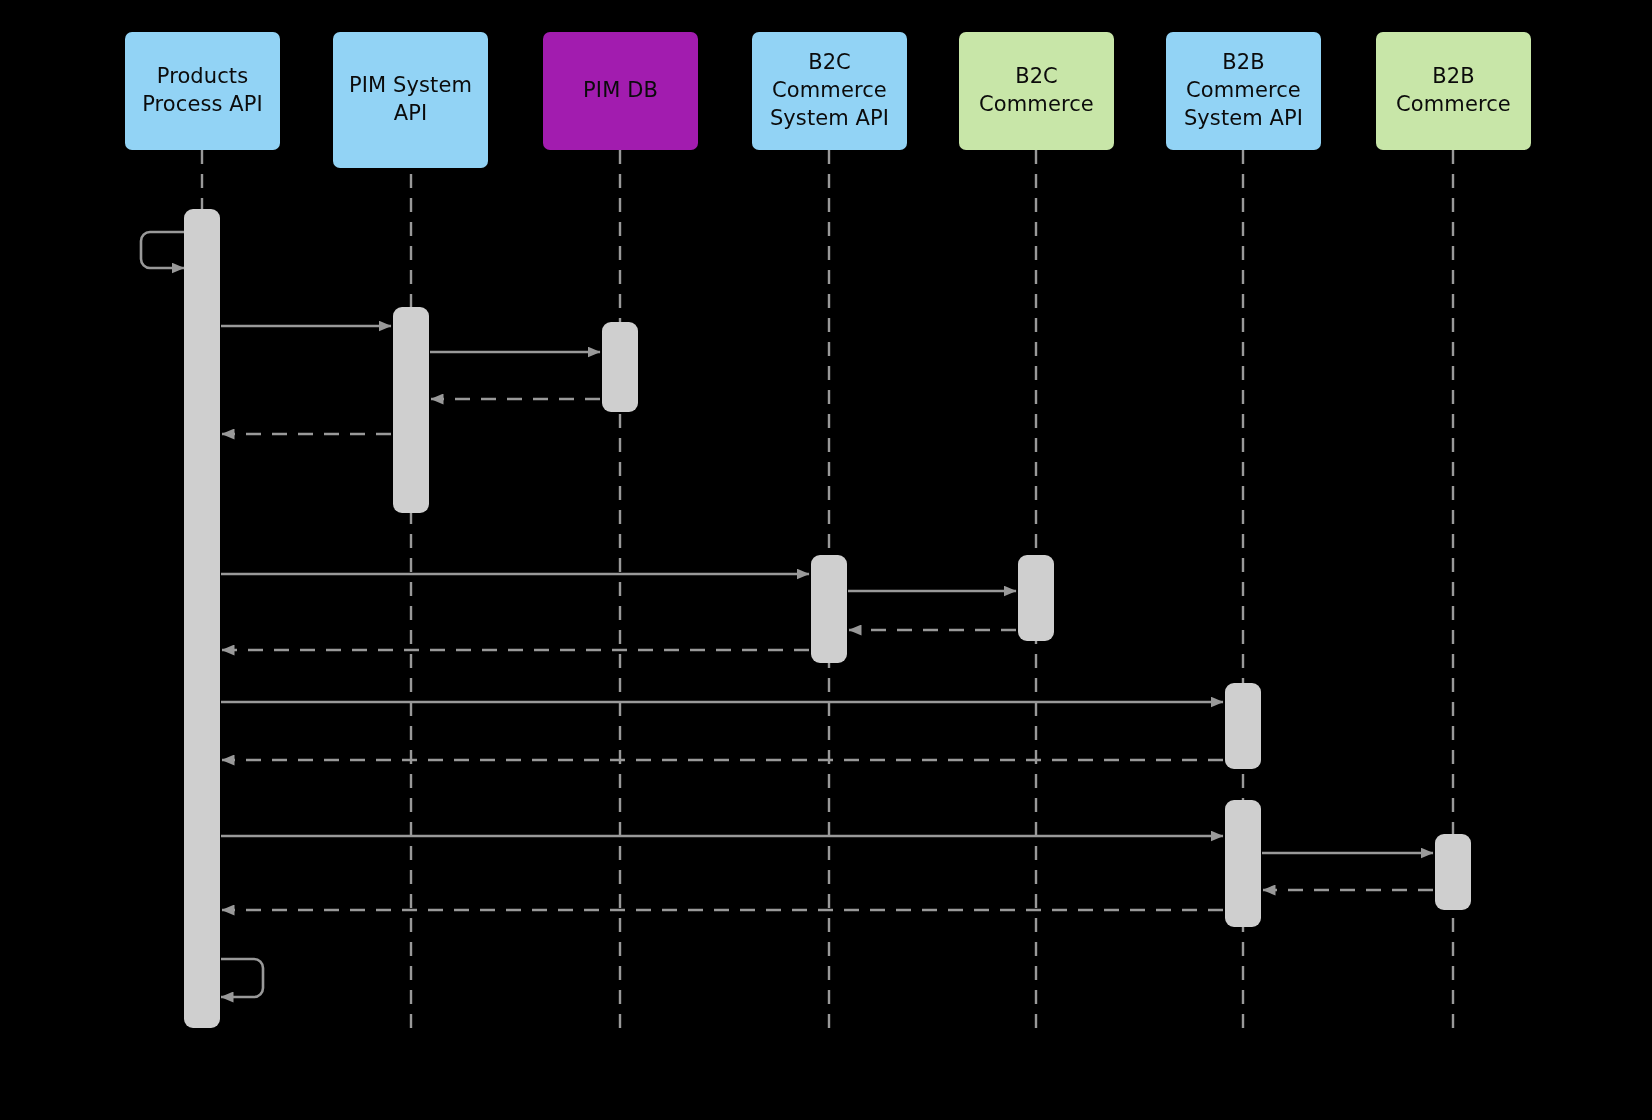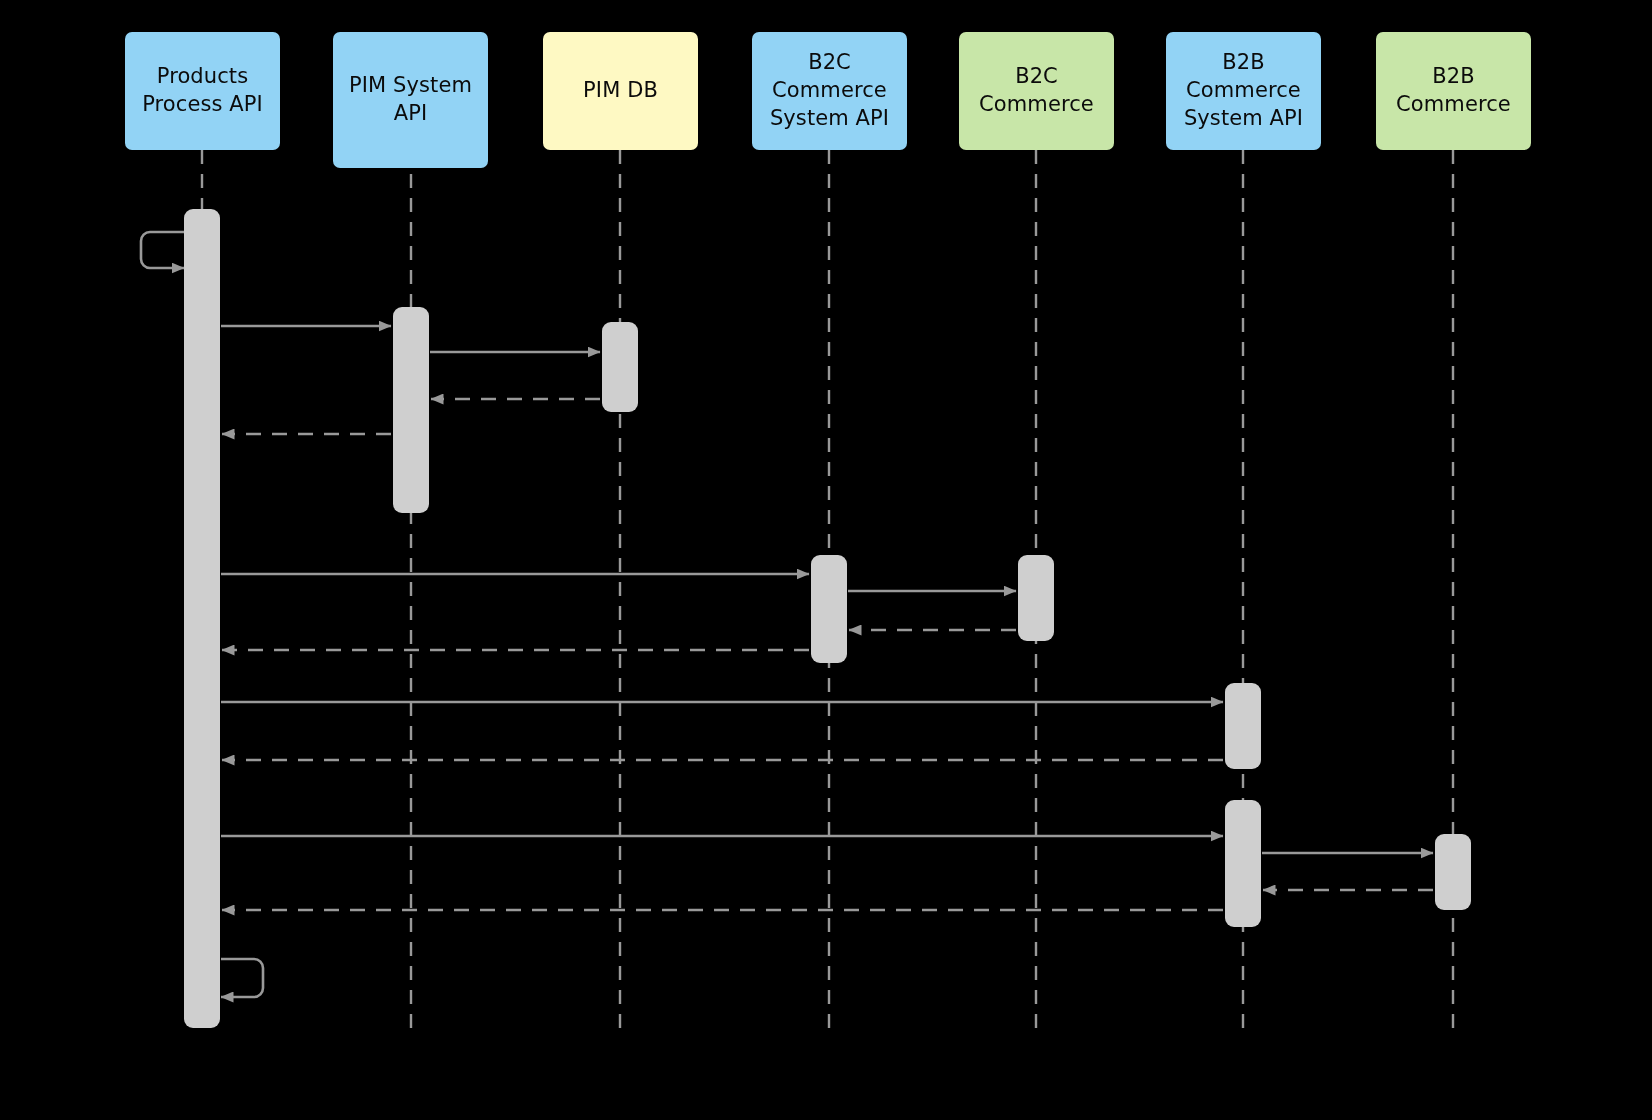--- a/index.html
+++ b/index.html
@@ -90,21 +90,21 @@
         <line x1="1433" y1="890" x2="1263" y2="890" stroke="#999999" stroke-width="2.6" marker-end="url(#arrow-open-left)" stroke-dasharray="15 11"></line>
         <line x1="1223" y1="910" x2="222" y2="910" stroke="#999999" stroke-width="2.6" marker-end="url(#arrow-open-left)" stroke-dasharray="15 11"></line>
         <path d="M 221 959 H 254 A 9 9 0 0 1 263 968 V 988 A 9 9 0 0 1 254 997 H 221" fill="none" stroke="#999999" stroke-width="2.6" marker-end="url(#arrow-open-left)"></path>
       </g>
   </svg>
 
   <div id="participants-host">
       <div class="participant-box" style="left: 125px; top: 32px; width: 155px; height: 118px; background: rgb(146, 211, 245);">Products
 Process API</div>
       <div class="participant-box" style="left: 333px; top: 32px; width: 155px; height: 136px; background: rgb(146, 211, 245);">PIM System API</div>
-      <div class="participant-box" style="left: 543px; top: 32px; width: 155px; height: 118px; background: #fef9c3;">PIM DB</div>
+      <div class="participant-box" style="left: 543px; top: 32px; width: 155px; height: 118px; background: #a21caf;">PIM DB</div>
       <div class="participant-box" style="left: 752px; top: 32px; width: 155px; height: 118px; background: rgb(146, 211, 245);">B2C Commerce
 System API</div>
       <div class="participant-box" style="left: 959px; top: 32px; width: 155px; height: 118px; background: rgb(200, 230, 168);">B2C Commerce</div>
       <div class="participant-box" style="left: 1166px; top: 32px; width: 155px; height: 118px; background: rgb(146, 211, 245);">B2B Commerce
 System API</div>
       <div class="participant-box" style="left: 1376px; top: 32px; width: 155px; height: 118px; background: rgb(200, 230, 168);">B2B Commerce</div>
     </div>
 
 </div>
 

